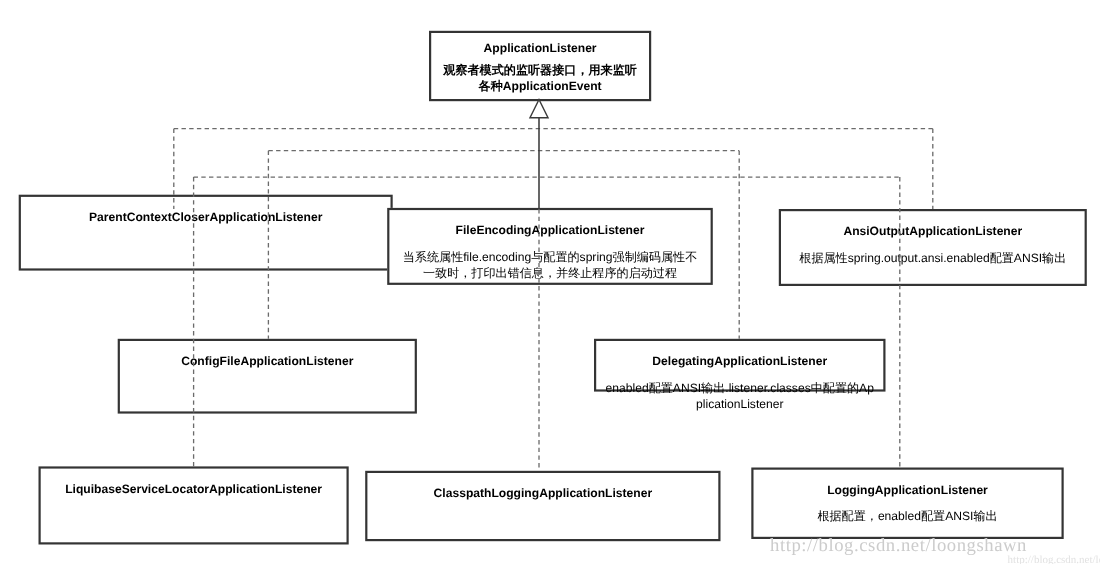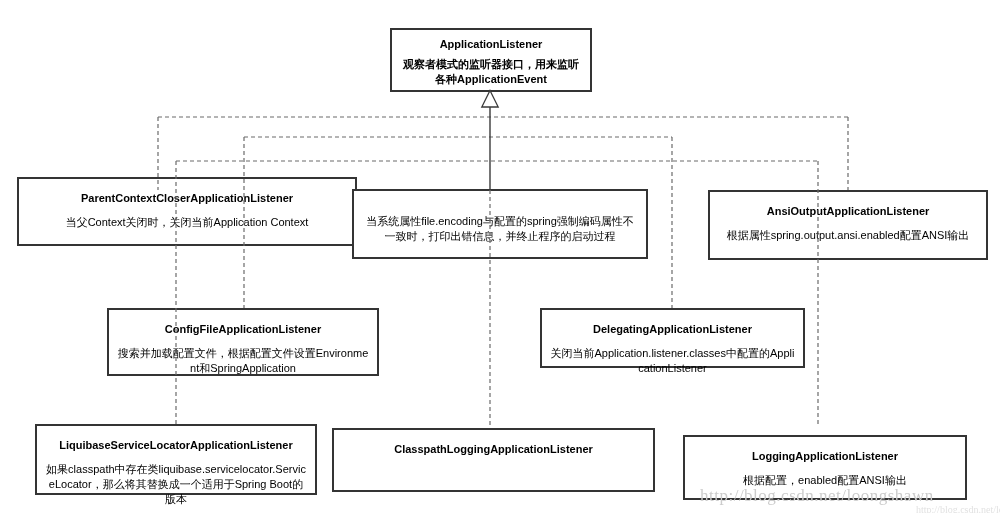--- a/index.html
+++ b/index.html
@@ -15,24 +15,24 @@
   .node .t { font-weight:bold; font-size:11px; line-height:13px; color:#000; word-break:break-all; }
   .node .d { margin-top:10px; font-size:11px; line-height:15px; color:#000; word-break:break-all; }
 
   
   .n-root    { left:390px; top:28px;  width:202px; height:64px; padding-top:8px; }
   .n-root .d { margin-top:6px;font-weight:bold; }
   .n-parent  { left:17px;  top:177px; width:340px; height:69px; }
   .n-fileenc { left:352px; top:189px; width:296px; height:70px; }
   .n-ansi    { left:708px; top:190px; width:280px; height:70px; }
   .n-config  { left:107px; top:308px; width:272px; height:68px; }
-  .n-deleg   { left:540px; top:308px; width:265px; height:60px; }
+  .n-deleg   { left:540px; top:308px; width:265px; height:48px; }
   .n-liqui   { left:35px;  top:424px; width:282px; height:71px; }
   .n-classp  { left:332px; top:428px; width:323px; height:64px; }
-  .n-logging { left:683px; top:425px; width:284px; height:65px;margin-top:10px; }
+  .n-logging { left:683px; top:425px; width:284px; height:65px; }
 
   svg.wires { position:absolute; left:0; top:0; pointer-events:none; }
   .wire   { stroke:#6b6b6b; stroke-width:1.2; fill:none; stroke-dasharray:4 3; }
   .trunk  { stroke:#3a3a3a; stroke-width:1.4; fill:none; }
   .tri    { fill:#ffffff; stroke:#3a3a3a; stroke-width:1.3; }
 
   .watermark {
     position:absolute; left:700px; top:486px; white-space:nowrap;
     font-family:"Liberation Serif", serif; font-size:17px;
     letter-spacing:0.5px; color:#cccccc;
@@ -47,45 +47,43 @@
 
 <div class="stage">
 
   <div class="node n-root">
     <div class="t">ApplicationListener</div>
     <div class="d">观察者模式的监听器接口，用来监听各种ApplicationEvent</div>
   </div>
 
   <div class="node n-parent">
     <div class="t">ParentContextCloserApplicationListener</div>
-    <div class="d">当父Context关闭时，关闭当前Application Context</div>
   </div>
 
   <div class="node n-fileenc">
+    <div class="t">FileEncodingApplicationListener</div>
     <div class="d">当系统属性file.encoding与配置的spring强制编码属性不一致时，打印出错信息，并终止程序的启动过程</div>
   </div>
 
   <div class="node n-ansi">
     <div class="t">AnsiOutputApplicationListener</div>
     <div class="d">根据属性spring.output.ansi.enabled配置ANSI输出</div>
   </div>
 
   <div class="node n-config">
     <div class="t">ConfigFileApplicationListener</div>
-    <div class="d">搜索并加载配置文件，根据配置文件设置Environment和SpringApplication</div>
   </div>
 
   <div class="node n-deleg">
     <div class="t">DelegatingApplicationListener</div>
-    <div class="d">关闭当前Application.listener.classes中配置的ApplicationListener</div>
+    <div class="d">enabled配置ANSI输出.listener.classes中配置的ApplicationListener</div>
   </div>
 
   <div class="node n-liqui">
     <div class="t">LiquibaseServiceLocatorApplicationListener</div>
-    <div class="d">如果classpath中存在类liquibase.servicelocator.ServiceLocator，那么将其替换成一个适用于Spring Boot的版本</div>
   </div>
 
   <div class="node n-classp">
     <div class="t">ClasspathLoggingApplicationListener</div>
   </div>
 
   <div class="node n-logging">
     <div class="t">LoggingApplicationListener</div>
     <div class="d">根据配置，enabled配置ANSI输出</div>
   </div>

